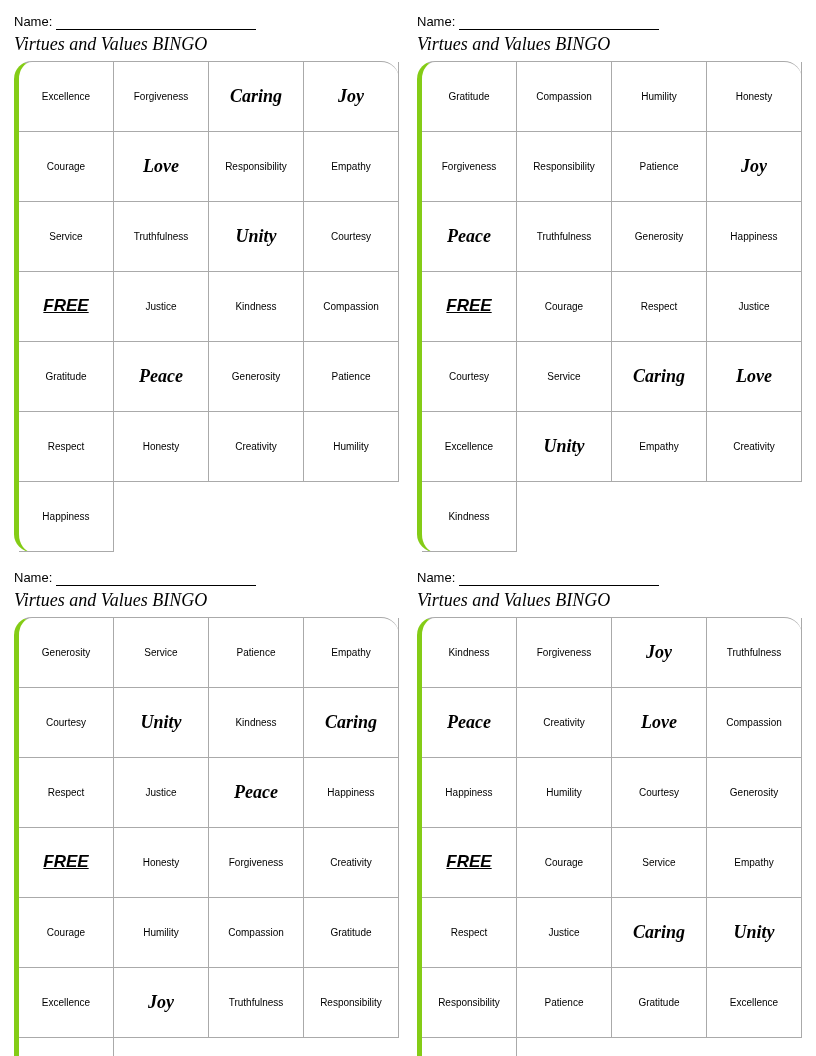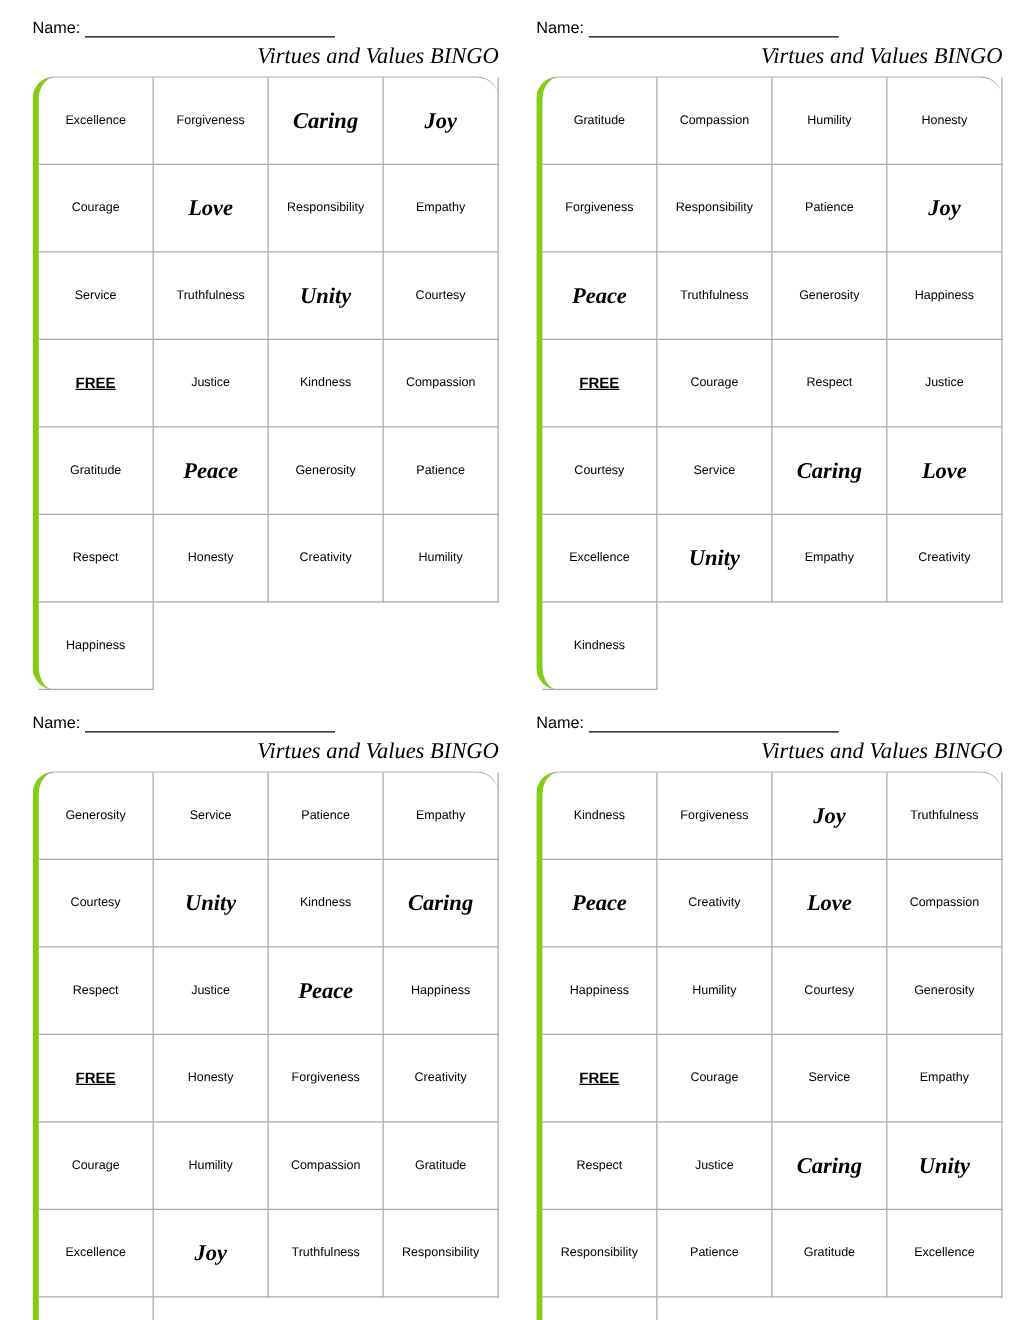--- a/index.html
+++ b/index.html
@@ -10,29 +10,28 @@
       font-family: Georgia, 'Times New Roman', serif;
       padding: 10px 10px;
     }
     .page-grid {
       display: grid;
       grid-template-columns: 1fr 1fr;
       gap: 10px 10px;
     }
     .card {
       padding: 4px;
-      margin-left: 12px;
     }
     .name-line {
       font-size: 13px;
       margin-bottom: 4px;
       font-family: Arial, sans-serif;
     }
     .card-title {
-      text-align: right;
+      text-align: left;
       font-size: 18px;
       font-family: Georgia, serif;
       margin-bottom: 6px;
       font-style: italic;
     }
     .bingo-grid {
       display: grid;
       grid-template-columns: repeat(4, 1fr);
       border-left: 5px solid #84cc16;
       border-top: 1px solid #aaa;
@@ -53,24 +52,25 @@
       font-family: Arial, sans-serif;
       line-height: 1.2;
     }
     .cell-text.large {
       font-size: 18px;
       font-family: Georgia, serif;
       font-style: italic;
       font-weight: bold;
     }
     .cell-text.free {
-      font-size: 12px;
+      font-size: 17px;
       font-family: Arial, sans-serif;
       font-weight: bold;
       text-decoration: underline;
+      font-style: italic;
     }
   </style>
 </head>
 <body>
 
 <div class="page-grid">
 <div class="card">
       <div class="name-line"><span>Name: </span><span style="display:inline-block;width:200px;border-bottom:1px solid #000;">&nbsp;</span></div>
       <div class="card-title">Virtues and Values BINGO</div>
       <div class="bingo-grid">

